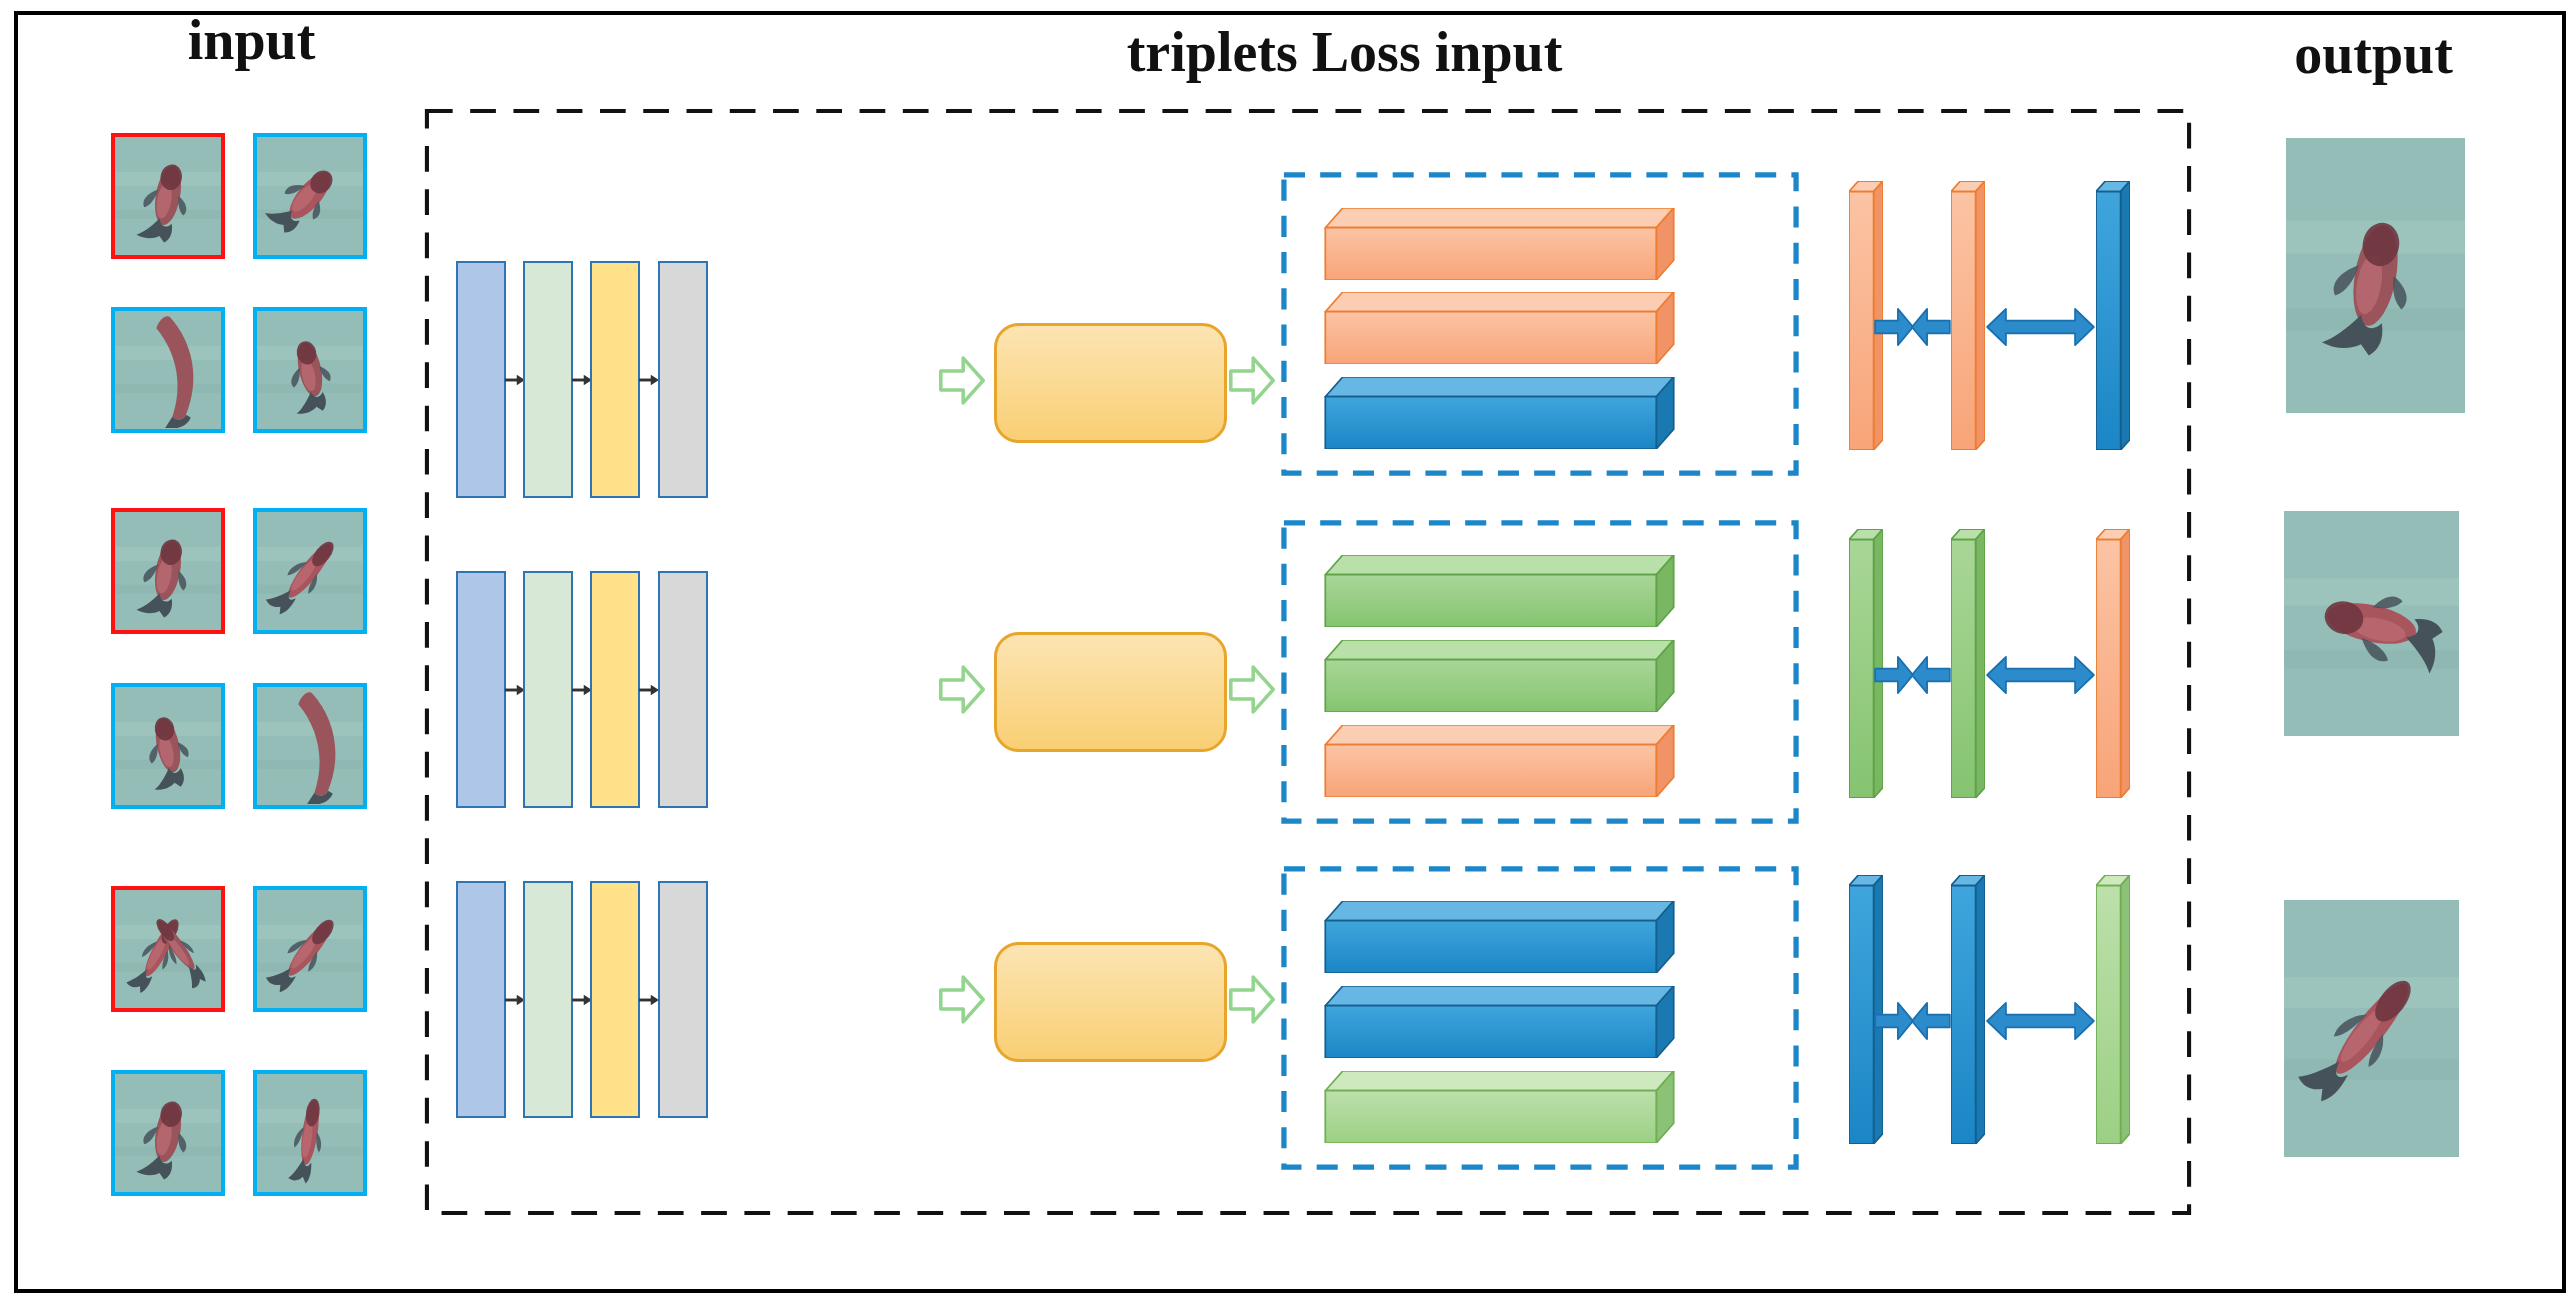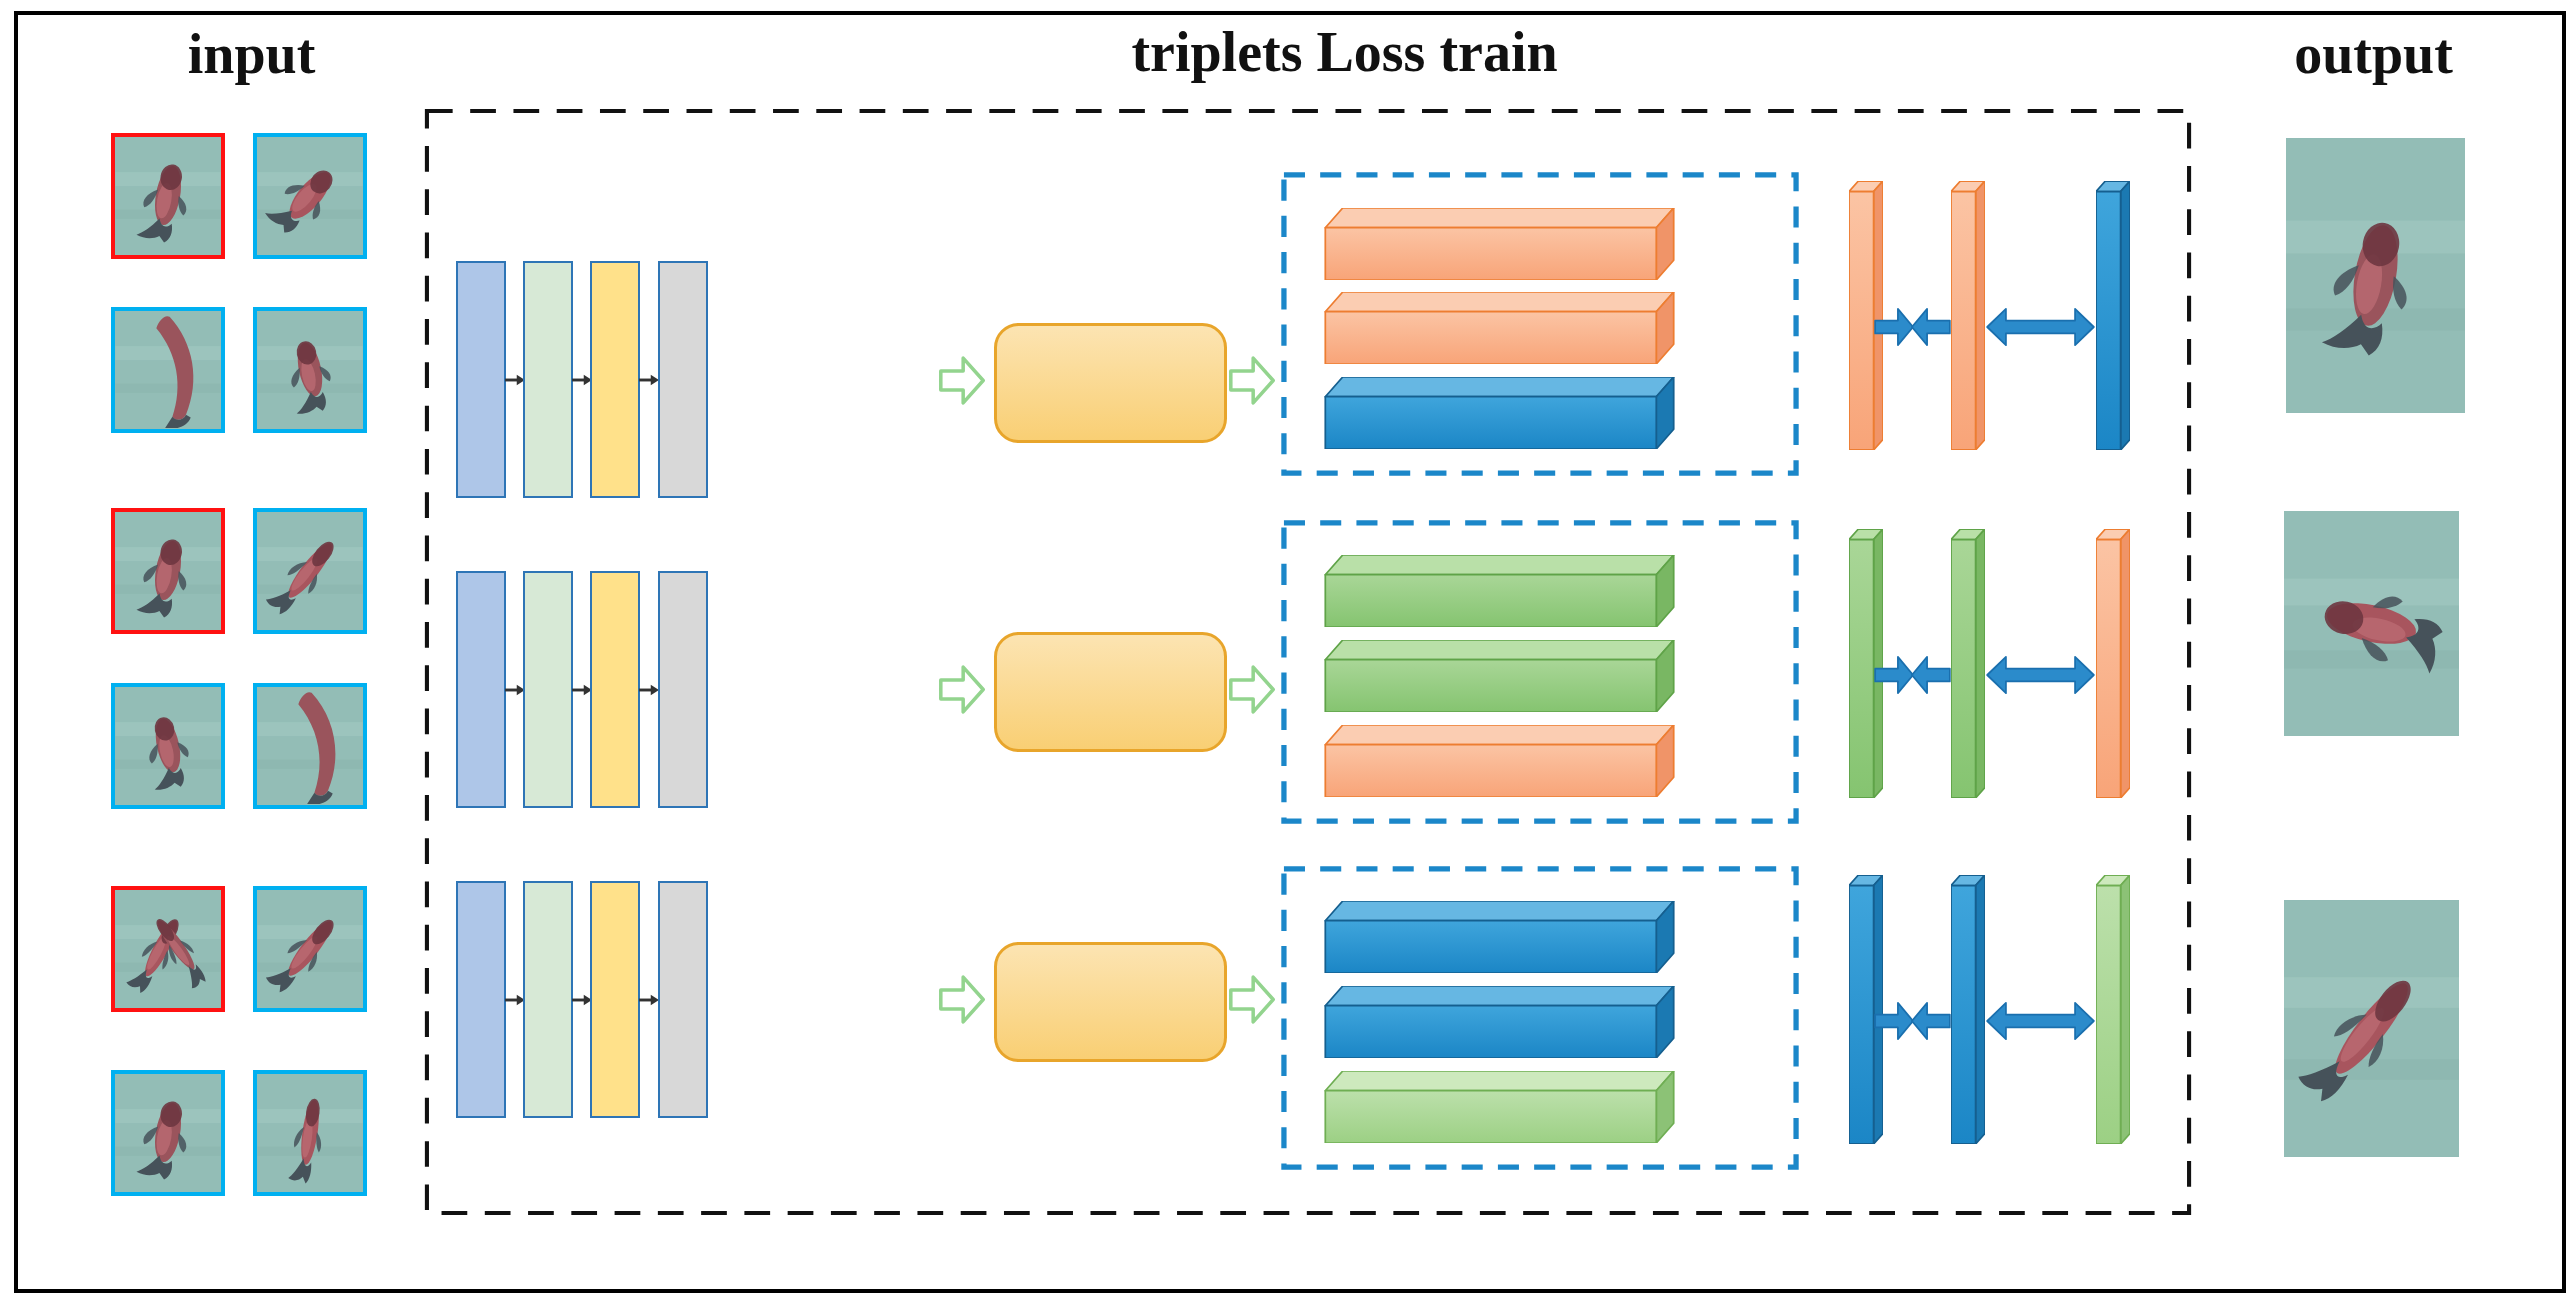--- a/index.html
+++ b/index.html
@@ -19,23 +19,23 @@
   .pan{position:absolute;font-family:"Liberation Serif",serif;font-size:65px;color:#111;transform:translateY(-50%);}
   .ppl{position:absolute;font-family:"Liberation Serif",serif;font-weight:700;font-size:33px;color:#2E7FC1;text-align:center;width:99px;}
   .outimg{position:absolute;background:#93BDB6;}
 </style>
 </head>
 <body>
 
 <div id="canvas">
   <div class="frame"></div>
 
-  <div class="hlabel" style="left:111px;top:22px;width:281px;font-family:Liberation Serif, serif;">input</div>
+  <div class="hlabel" style="left:111px;top:8px;width:281px;font-family:Liberation Serif, serif;">input</div>
 
-  <div class="hlabel" style="left:1093px;top:20px;width:503px;">triplets Loss train</div>
+  <div class="hlabel" style="left:1093px;top:20px;width:503px;">triplets Loss input</div>
 
   <div class="hlabel" style="left:2233px;top:22px;width:281px;text-align:center;">output</div>
 
   <div id="input-column">
       <div class="tile" style="left:111px;top:133px;width:114px;height:126px;border-color:#FF1111">
         <svg width="106" height="117" viewBox="0 0 181 201">
     <rect width="181" height="201" fill="#93BDB6"></rect>
     <rect y="60.3" width="181" height="24.119999999999997" fill="#A5CBC3" opacity="0.5"></rect>
     <rect y="124.62" width="181" height="16.080000000000002" fill="#87B2AB" opacity="0.4"></rect>
     <g transform="translate(90.5,100.5) scale(1.0647058823529412) rotate(10) scale(1.15)">

